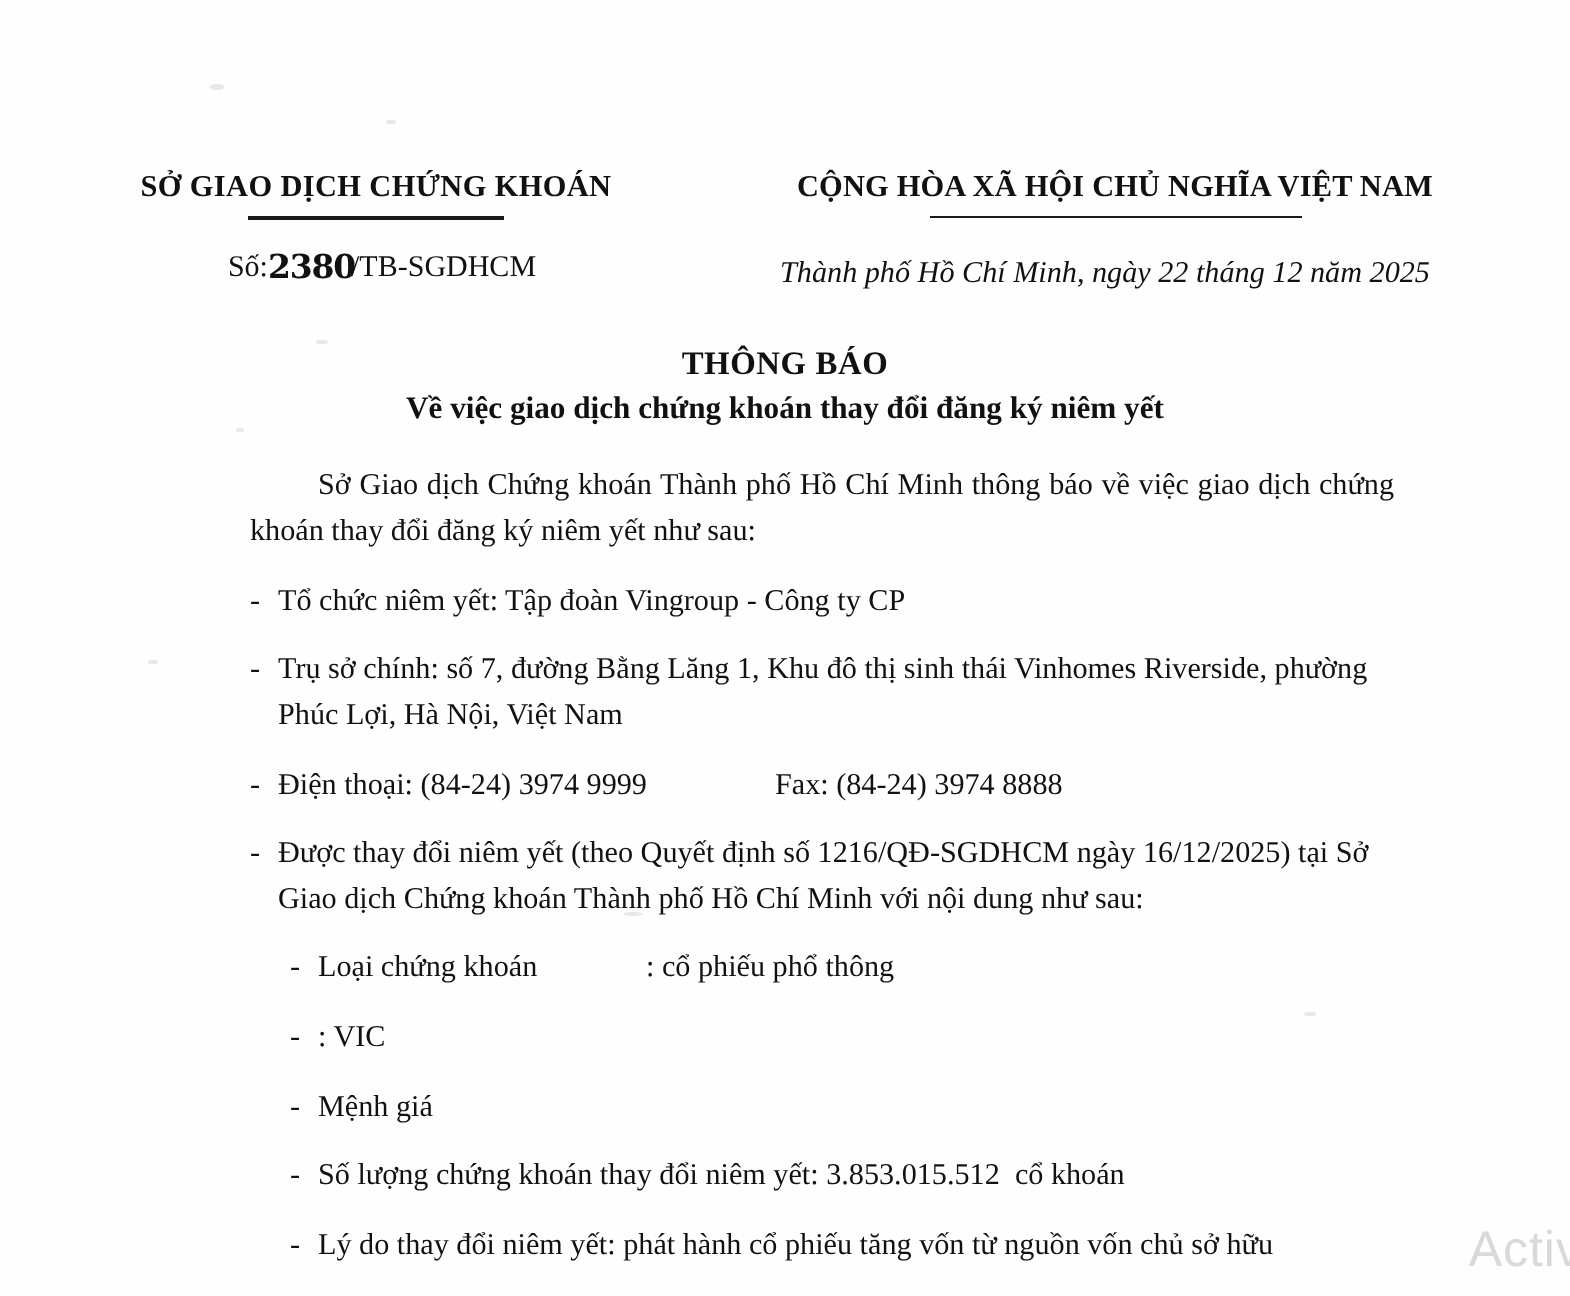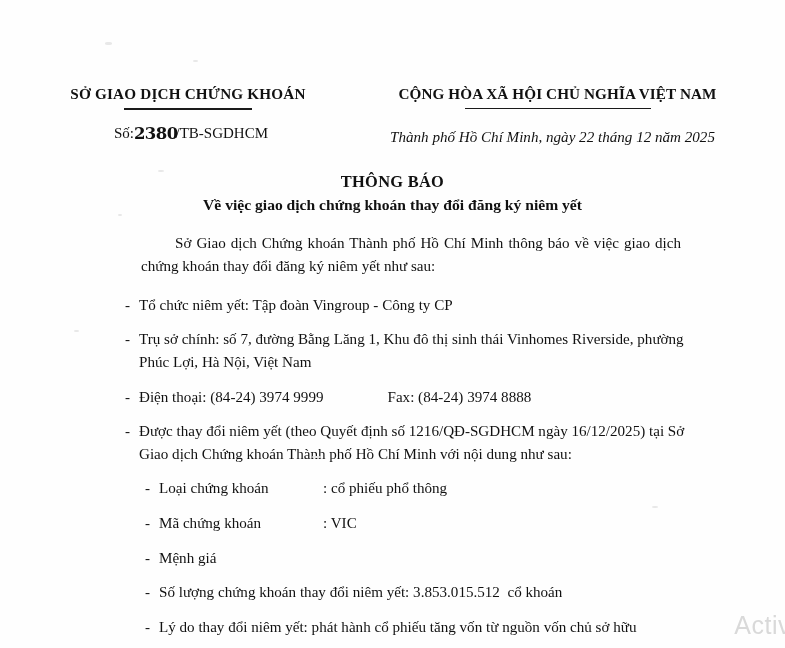--- a/index.html
+++ b/index.html
@@ -126,21 +126,21 @@
   
   .body-block {
     margin-top: 18px;
     padding: 0 88px 0 125px;
     font-size: 15.1px;
     line-height: 1.5;
   }
   .intro {
     text-align: justify;
     text-indent: 34px;
-    margin: 16px;
+    margin: 0;
   }
 
   .bullets {
     margin-top: 11px;
   }
   .bullet {
     display: flex;
     flex-direction: row;
     margin-top: 12px;
   }
@@ -250,21 +250,20 @@
     <div>
 
       <div class="kv">
         <span class="dash">-</span>
         <span class="klabel">Loại chứng khoán</span>
         <span class="kval">: cổ phiếu phổ thông</span>
       </div>
 
       <div class="kv">
         <span class="dash">-</span>
-        <span class="klabel">Mã chứng khoán</span>
         <span class="kval"><span>:</span> <b>VIC</b></span>
       </div>
 
       <div class="kv">
         <span class="dash">-</span>
         <span class="klabel">Mệnh giá</span>
       </div>
 
     </div>
 

